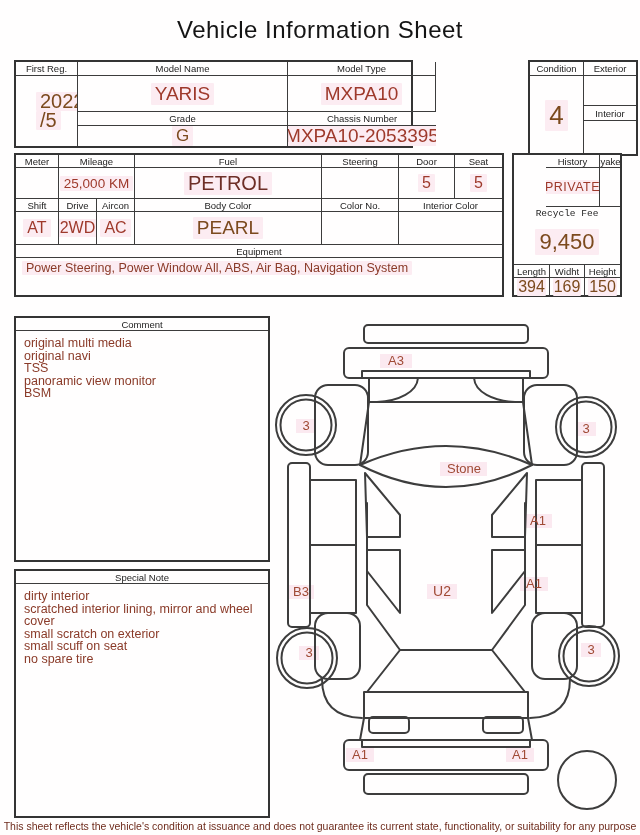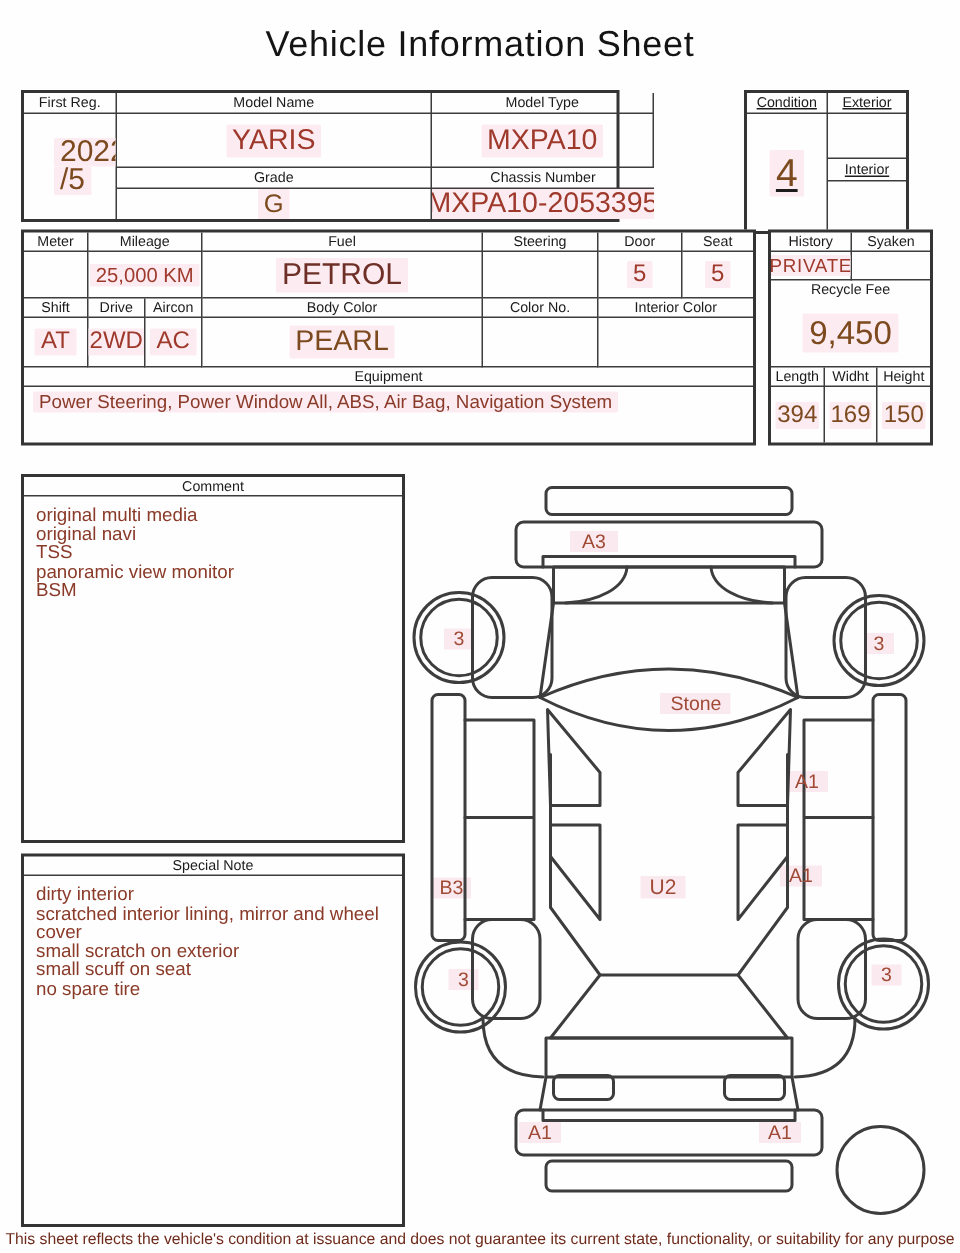--- a/index.html
+++ b/index.html
@@ -63,22 +63,22 @@
     <div class="cell hdr br bb" style="grid-area:3/2">Grade</div>
 
     <div class="cell br" style="grid-area:4/2">
         <span class="hl v-brown f17">G</span>
       </div>
     <div class="cell" style="grid-area:4/3/5/5">
         <span class="hl v-red f19">MXPA10-2053395</span>
       </div>
   </div>
 
-  <div class="box grid" style="left:496px;top:60px;width:110px;height:96px;
-              grid-template-columns:54px 1fr;grid-template-rows:14px 30px 15px 1fr;text-decoration:underline;">
+  <div class="box grid" style="left:528px;top:60px;width:110px;height:96px;
+              grid-template-columns:54px 1fr;grid-template-rows:14px 30px 15px 1fr;">
     <div class="cell hdr br bb" style="grid-area:1/1">Condition</div>
     <div class="cell br" style="grid-area:2/1/5/2">
         <span class="hl v-brown f26">4</span>
       </div>
     <div class="cell hdr bb" style="grid-area:1/2">Exterior</div>
     <div class="cell bb" style="grid-area:2/2"></div>
     <div class="cell hdr bb" style="grid-area:3/2">Interior</div>
     <div class="cell" style="grid-area:4/2"></div>
   </div>
 
@@ -129,30 +129,30 @@
     <div class="cell br bb" style="grid-area:4/5"></div>
     <div class="cell bb" style="grid-area:4/6/5/8"></div>
 
     <div class="cell hdr bb" style="grid-area:5/1/6/8">Equipment</div>
     <div class="cell equip" style="grid-area:6/1/7/8">
         <span class="hl">Power Steering, Power Window  All, ABS, Air Bag, Navigation System</span>
       </div>
   </div>
 
   <div class="box" style="left:512px;top:153px;width:110px;height:144px;display:flex;flex-direction:column;">
-    <div class="grid" style="grid-template-columns:54px 1fr;grid-template-rows:13px 1fr;height:32px;flex:none;">
+    <div class="grid" style="grid-template-columns:54px 1fr;grid-template-rows:13px 1fr;height:52px;flex:none;margin-left:32px;">
       <div class="cell hdr br bb">History</div>
       <div class="cell hdr bb">Syaken</div>
       <div class="cell br bb">
           <span class="hl v-red f12" style="letter-spacing:.5px">PRIVATE</span>
         </div>
       <div class="cell bb"></div>
     </div>
     <div style="height:57px;flex:none;border-bottom:1px solid #3c3c3c;display:flex;flex-direction:column;">
-      <div class="cell hdr" style="height:13px;">Recycle Fee</div>
+      <div class="cell hdr" style="height:13px;font-family:Liberation Mono, monospace;">Recycle Fee</div>
       <div class="cell" style="flex:1">
           <span class="hl v-brown f22">9,450</span>
         </div>
     </div>
     <div class="grid" style="grid-template-columns:36px 35px 1fr;grid-template-rows:13px 1fr;flex:1;">
       <div class="cell hdr br bb">Length</div>
       <div class="cell hdr br bb">Widht</div>
       <div class="cell hdr bb">Height</div>
       <div class="cell br">
           <span class="hl v-brown f16" style="padding:0 1px">394</span>

